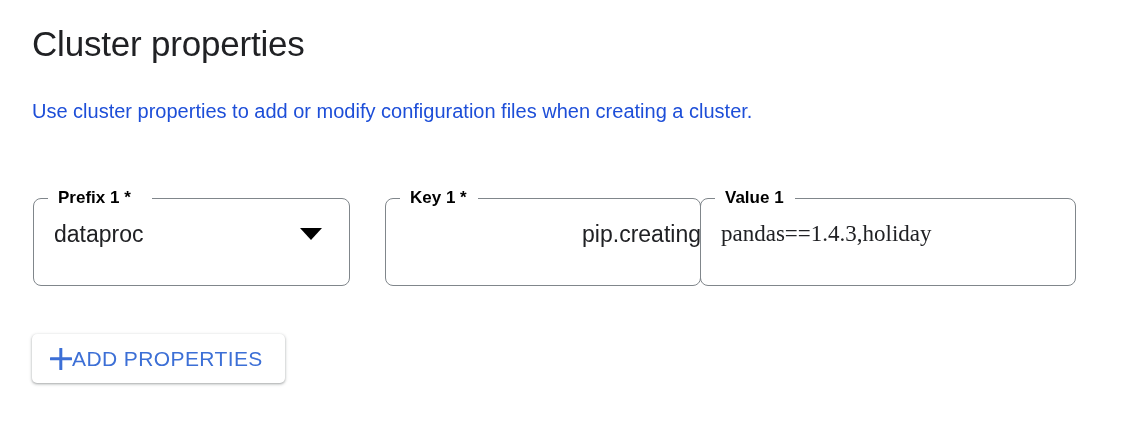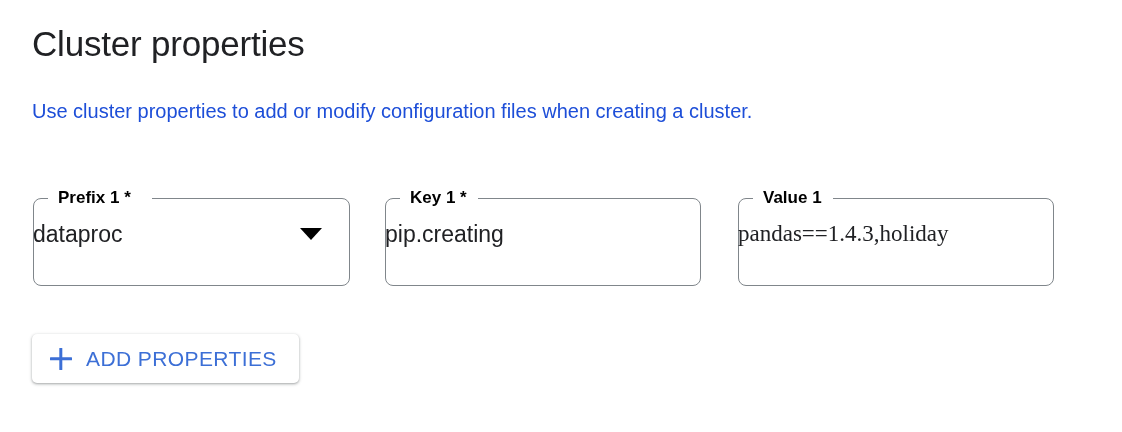--- a/index.html
+++ b/index.html
@@ -56,22 +56,22 @@
   }
 
   .field {
     position: absolute;
     top: 0;
     height: 88px;
     box-sizing: border-box;
   }
 
   .field-prefix { left: 33px;  width: 317px; }
-  .field-key    { left: 385px; width: 316px; }
-  .field-value  { left: 738px; width: 316px; }
+  .field-key    { left: 385px; width: 316px; text-align: right; }
+  .field-value  { left: 700px; width: 376px; }
 
   
   .field-outline {
     position: absolute;
     inset: 0;
     border: 1.6px solid #80868b;
     border-radius: 8px;
     pointer-events: none;
     box-sizing: border-box;
   }
@@ -109,20 +109,21 @@
     display: flex;
     align-items: center;
     overflow: hidden;
   }
 
   .field-text {
     font-size: 23px;
     line-height: 32px;
     font-weight: 400;
     color: #202124;
+    padding-left: 21px;
     padding-right: 0;
     white-space: nowrap;
     overflow: hidden;
     flex: 1 1 auto;
   }
 
   .field-value .field-text {
     
     width: 295px;
     flex: 0 0 295px;
@@ -143,21 +144,20 @@
 
   
   .add-button {
     position: absolute;
     left: 32px;
     top: 334px;
     height: 49px;
     padding: 0 22px 0 18px;
     display: flex;
     align-items: center;
-    gap: 14px;
     background: #ffffff;
     border: none;
     border-radius: 5px;
     box-shadow: 0 1px 2px 0 rgba(60,64,67,0.30),
                 0 1px 3px 1px rgba(60,64,67,0.15);
     cursor: pointer;
     font-family: inherit;
   }
   .add-button .plus-icon {
     position: relative;

